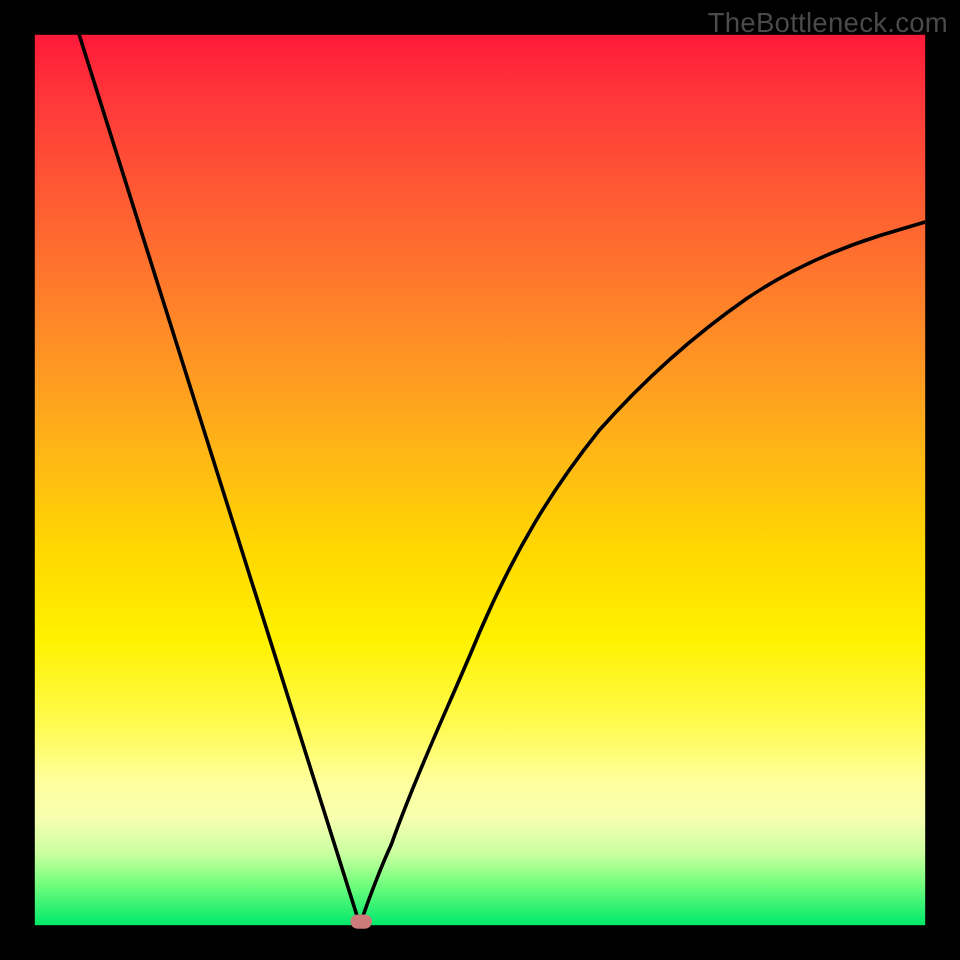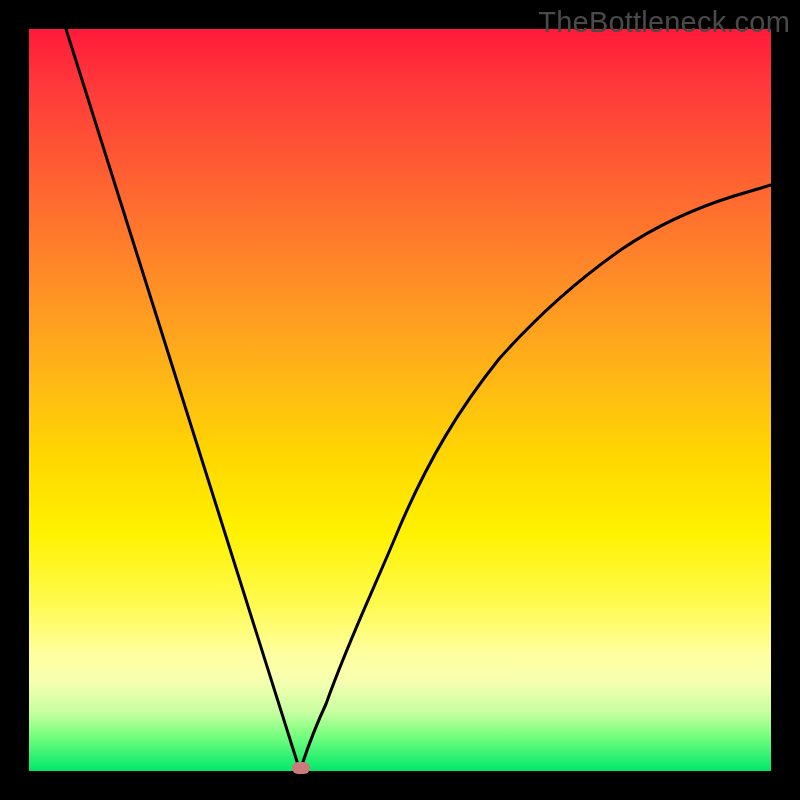--- a/index.html
+++ b/index.html
@@ -32,21 +32,21 @@
       #c9ffa0 92%,
       #7dff80 95%,
       #00e86a 100%
     );
   }
   .watermark {
     position: absolute;
     top: 6px;
     right: 10px;
     color: #4a4a4a;
-    font-size: 29px;
+    font-size: 23px;
     font-weight: 400;
     letter-spacing: 0.2px;
   }
   .curve-svg {
     position: absolute;
     left: 29px;
     top: 29px;
     width: 742px;
     height: 742px;
     pointer-events: none;

